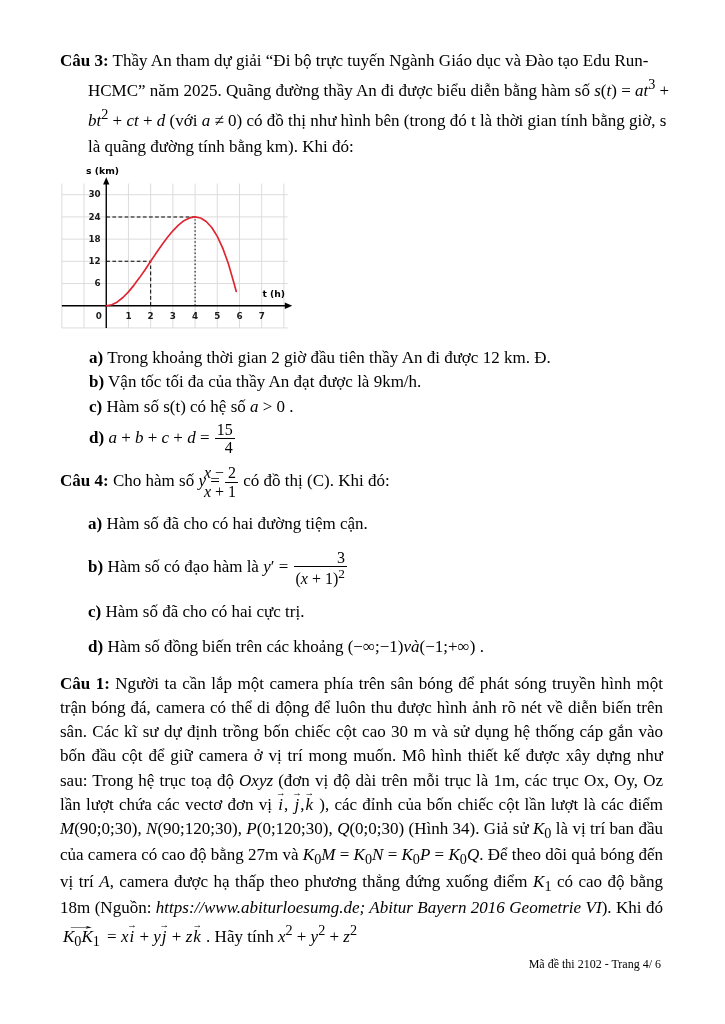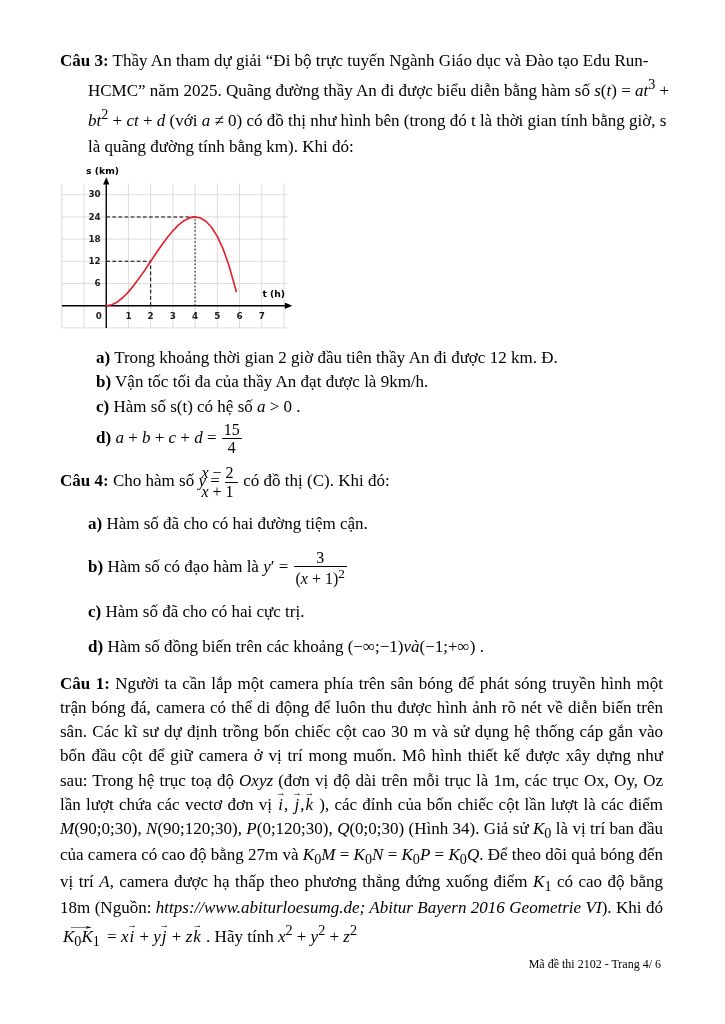--- a/index.html
+++ b/index.html
@@ -6,25 +6,25 @@
   body{width:725px;height:1024px;position:relative;overflow:hidden;
        font-family:"Liberation Serif",serif;color:#000;}
   .page{position:absolute;inset:0;padding:48px 50px 0 60px;box-sizing:border-box;font-size:17px;}
 
   
   .hang{padding-left:28px;text-indent:-28px;margin:0 0 2px 0;line-height:1.55;}
   .qlab{font-weight:bold;}
   .optlab{font-weight:bold;}
 
   .opts{padding-left:28px;}
-  .opt{line-height:1.34;margin:2px 8px;}
+  .opt{line-height:1.34;margin:2px 1px;}
   .q4 .opt{margin:13px 0;}
 
   
-  .frac{display:inline-block;text-align:center;vertical-align:middle;
+  .frac{display:inline-block;text-align:right;vertical-align:middle;
         line-height:1.08;font-size:0.94em;padding:0 1px;}
   .frac .num{display:block;padding:0 2px;}
   .frac .den{display:block;border-top:1px solid #000;padding:0 2px;}
 
   
   .vec{font-style:italic;position:relative;display:inline-block;padding:0 1px;}
   .vec::before{content:"→";position:absolute;top:-0.66em;left:50%;
                transform:translateX(-50%);font-size:0.55em;font-style:normal;}
   .ovec{position:relative;display:inline-block;padding:0 3px;}
   .ovec::before{content:"→";position:absolute;top:-0.62em;left:50%;

